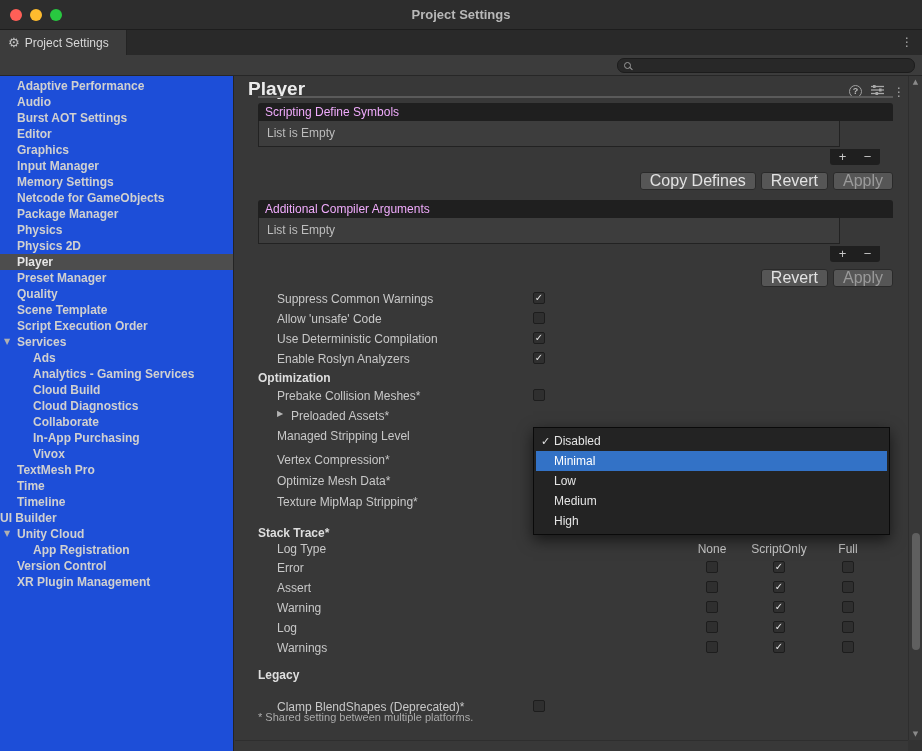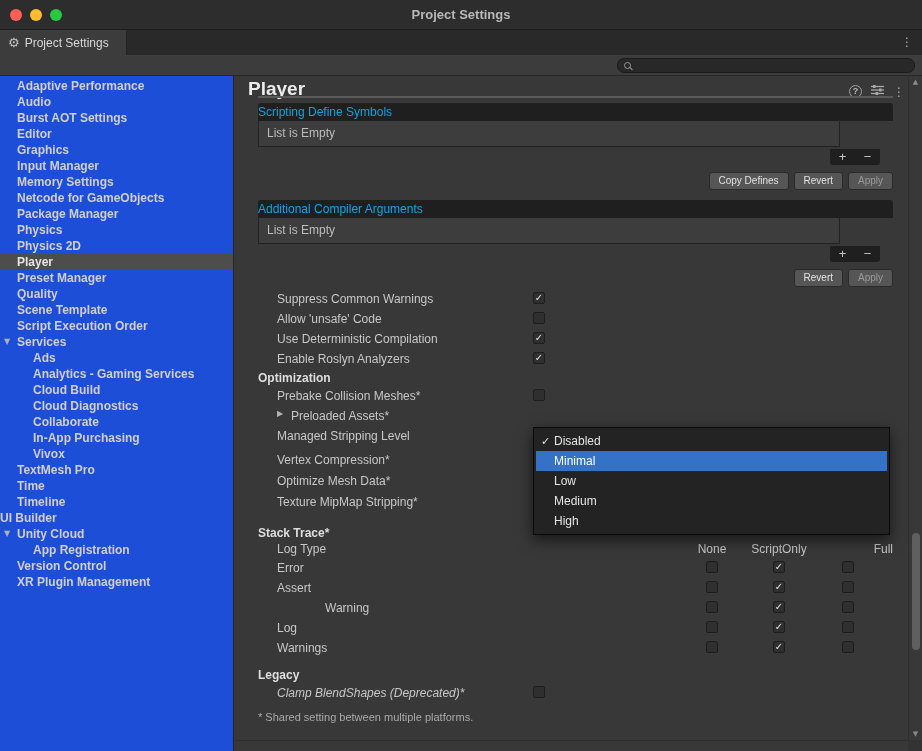--- a/index.html
+++ b/index.html
@@ -33,26 +33,26 @@
   .tri{position:absolute;left:4px;top:0;font-family:"DejaVu Sans",sans-serif;font-size:8px;color:#b0b0b0;line-height:16px;}
 
   
   .main{position:absolute;left:235px;top:76px;width:673px;height:675px;background:#383838;overflow:hidden;}
   .page-title{position:absolute;left:13px;top:2px;font-size:19px;font-weight:bold;color:#ececec;}
   .hicons{position:absolute;right:3px;top:8px;display:flex;align-items:center;gap:9px;}
   .help{width:13px;height:13px;border:1px solid #a0a0a0;border-radius:50%;font-size:9px;line-height:11px;text-align:center;color:#b8b8b8;font-weight:bold;}
   .pkebab{font-family:"DejaVu Sans",sans-serif;font-size:12px;color:#b0b0b0;}
   .sliver{position:absolute;left:23px;top:20px;width:635px;height:2px;background:#5a5a5a;}
 
-  .rl-header{position:absolute;left:23px;width:635px;height:18px;background:#1f1f1f;border-radius:3px 3px 0 0;line-height:18px;padding-left:0;color:#0ea5e9;}
+  .rl-header{position:absolute;left:23px;width:635px;height:18px;background:#1f1f1f;border-radius:3px 3px 0 0;line-height:18px;padding-left:7px;color:#f0abfc;}
   .rl-body{position:absolute;left:23px;width:582px;height:26px;background:#3d3d3d;border:1px solid #222;border-top:none;line-height:24px;padding-left:8px;color:#bdbdbd;}
   .rl-footer{position:absolute;height:16px;background:#1f1f1f;border-radius:0 0 3px 3px;display:flex;justify-content:space-around;align-items:center;}
   .fbtn{width:24px;text-align:center;color:#c8c8c8;font-size:13px;line-height:14px;cursor:default;}
   .btnrow{position:absolute;left:23px;width:635px;height:18px;display:flex;justify-content:flex-end;gap:5px;}
-  .btn{height:18px;background:#565656;border:1px solid #2a2a2a;border-radius:3px;color:#e2e2e2;line-height:16px;padding:0 9px;font-size:10px;}
+  .btn{height:18px;background:#565656;border:1px solid #2a2a2a;border-radius:3px;color:#e2e2e2;line-height:16px;padding:0 9px;font-size:16px;}
   .btn.dim{color:#9a9a9a;}
 
   .prop-row{position:absolute;left:42px;width:616px;height:16px;display:flex;align-items:flex-start;}
   .prop-label{width:256px;color:#c8c8c8;font-size:12px;white-space:nowrap;}
   .fold{width:14px;font-family:"DejaVu Sans",sans-serif;font-size:8px;color:#b4b4b4;}
   .fold + .prop-label{width:242px;}
   .cb{width:12px;height:12px;background:#2f2f2f;border:1px solid #1d1d1d;border-radius:2px;font-family:"DejaVu Sans",sans-serif;font-size:10px;line-height:10px;text-align:center;color:#e2e2e2;font-weight:bold;flex:0 0 auto;}
   .cb.abs{position:absolute;}
 
   .sec-head{position:absolute;left:23px;height:16px;line-height:16px;font-weight:bold;color:#dedede;}
@@ -241,42 +241,42 @@
         <span class="prop-label">Vertex Compression*</span>
       </div>
       <div class="prop-row" style="top: 398px;">
         <span class="prop-label">Optimize Mesh Data*</span>
       </div>
       <div class="prop-row" style="top: 419px;">
         <span class="prop-label">Texture MipMap Stripping*</span>
       </div>
       <div class="col-head" style="left: 432px;">None</div>
       <div class="col-head" style="left: 499px;">ScriptOnly</div>
-      <div class="col-head" style="left: 568px; text-align: right;">Full</div>
+      <div class="col-head" style="left: 568px;">Full</div>
       <div class="st-label" style="top: 484px;">Error</div>
       <span class="cb abs" style="left: 471px; top: 485px;"></span>
       <span class="cb on abs" style="left: 538px; top: 485px;">✓</span>
       <span class="cb abs" style="left: 607px; top: 485px;"></span>
       <div class="st-label" style="top: 504px;">Assert</div>
       <span class="cb abs" style="left: 471px; top: 505px;"></span>
       <span class="cb on abs" style="left: 538px; top: 505px;">✓</span>
       <span class="cb abs" style="left: 607px; top: 505px;"></span>
-      <div class="st-label" style="top: 524px; margin-left: 48px;">Warning</div>
+      <div class="st-label" style="top: 524px;">Warning</div>
       <span class="cb abs" style="left: 471px; top: 525px;"></span>
       <span class="cb on abs" style="left: 538px; top: 525px;">✓</span>
       <span class="cb abs" style="left: 607px; top: 525px;"></span>
       <div class="st-label" style="top: 544px;">Log</div>
       <span class="cb abs" style="left: 471px; top: 545px;"></span>
       <span class="cb on abs" style="left: 538px; top: 545px;">✓</span>
       <span class="cb abs" style="left: 607px; top: 545px;"></span>
       <div class="st-label" style="top: 564px;">Warnings</div>
       <span class="cb abs" style="left: 471px; top: 565px;"></span>
       <span class="cb on abs" style="left: 538px; top: 565px;">✓</span>
       <span class="cb abs" style="left: 607px; top: 565px;"></span>
-      <div class="prop-row" style="top: 610px; font-style: italic;">
+      <div class="prop-row" style="top: 624px;">
         <span class="prop-label">Clamp BlendShapes (Deprecated)*</span>
         <span class="cb"></span>
       </div>
     </div>
 
   <div class="vscroll">
     <span class="varrow" style="top:0">▲</span>
     <div class="vthumb"></div>
     <span class="varrow" style="top:652px">▼</span>
   </div>

